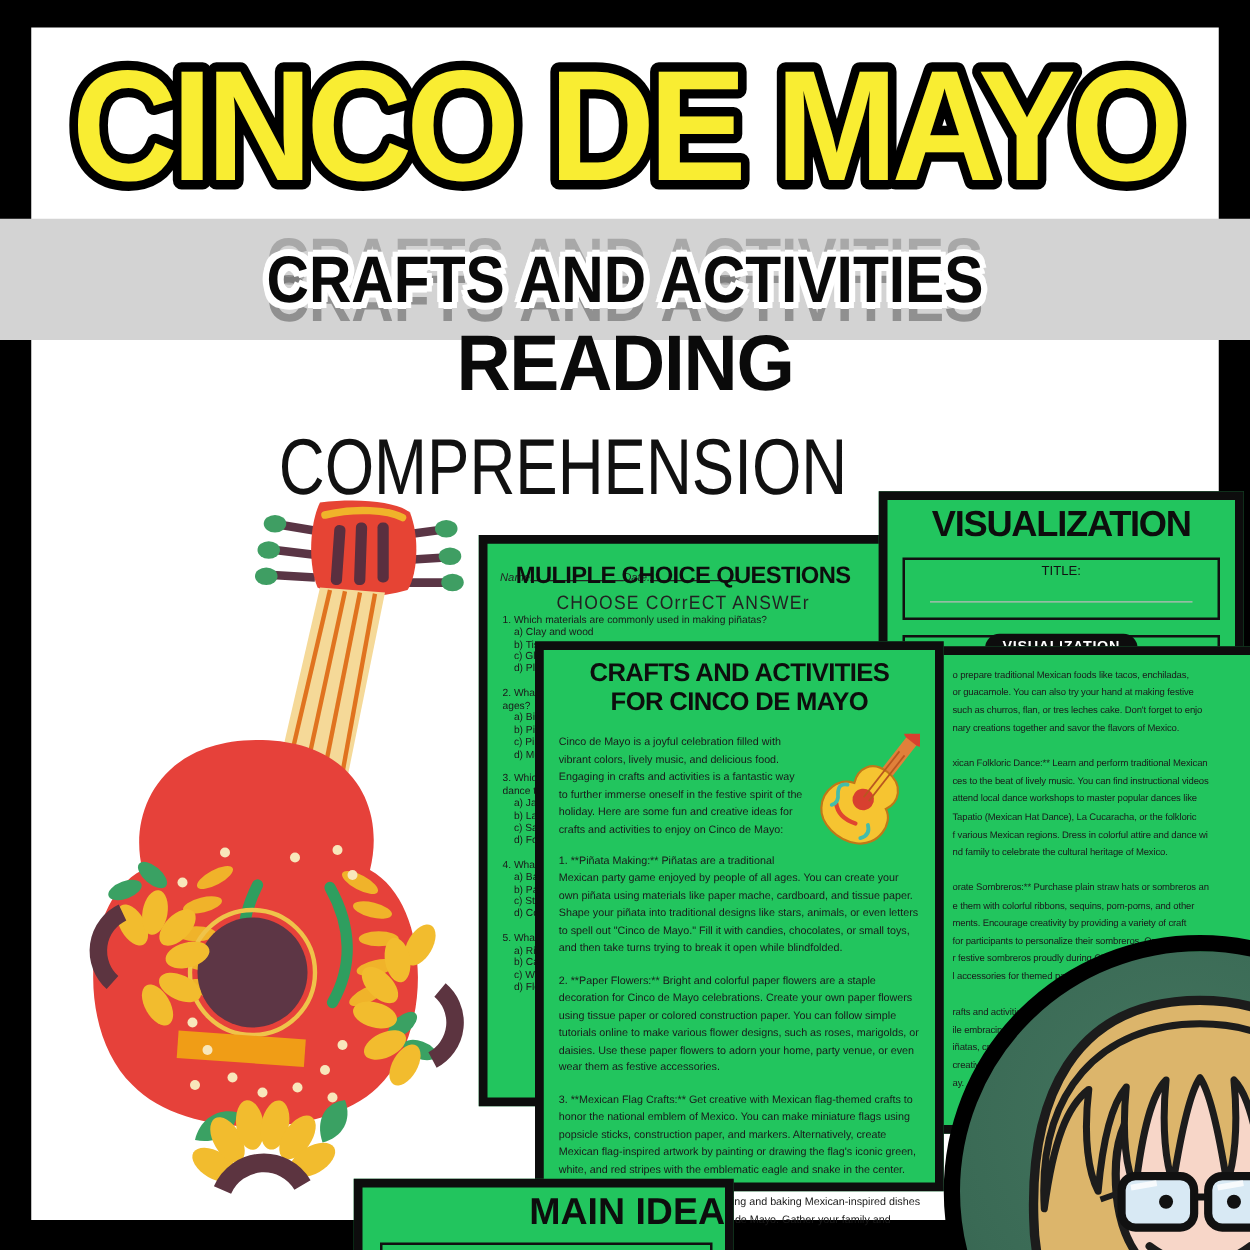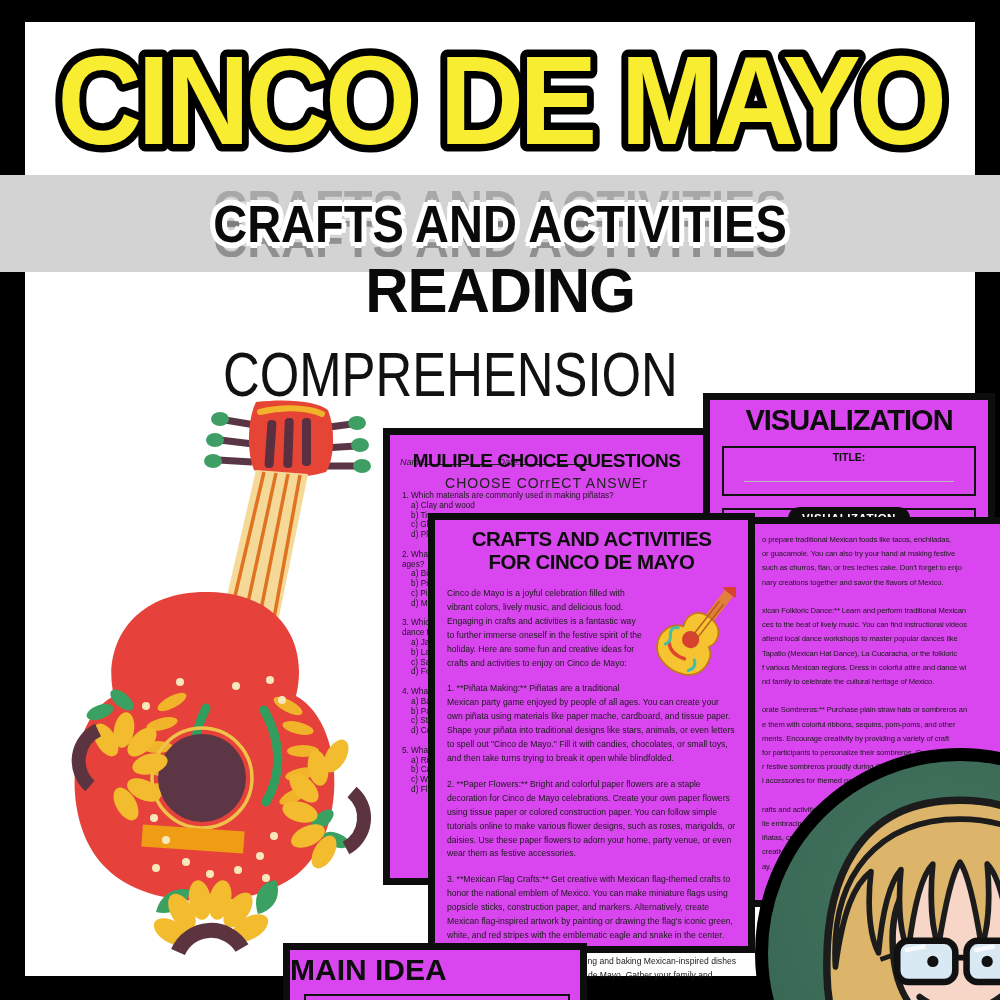--- a/index.html
+++ b/index.html
@@ -23,21 +23,21 @@
   #reading-line{left:25px;top:295px;width:950px;height:75px;z-index:2;
                 display:flex;align-items:center;justify-content:center;gap:14px;flex-direction:column;}
   #reading-bold{font-size:60px;font-weight:900;color:#0a0a0a;letter-spacing:-1px;transform:scaleY(1.05);}
   #reading-light{font-size:62px;font-weight:300;color:#111;letter-spacing:0px;
                  transform:scaleX(0.82) scaleY(1.02);transform-origin:left center;}
 
   
   #big-guitar{left:60px;top:400px;width:322px;height:580px;z-index:2;}
 
   
-  .page{background:#d946ef;border:7px solid #0d0d0d;box-sizing:border-box;}
+  .page{background:#22c55e;border:7px solid #0d0d0d;box-sizing:border-box;}
   .handtext{white-space:pre-wrap;color:#1a1a1a;}
 
   
   #mc-page{left:383px;top:428px;width:327px;height:457px;z-index:3;}
   #mc-header{position:absolute;left:10px;top:20px;width:290px;font-size:9px;color:#222;
              display:flex;font-style:italic;}
   .blank-line{display:inline-block;width:72px;border-bottom:1.5px solid #222;height:9px;}
   #mc-title{position:absolute;left:0;top:15px;width:100%;text-align:center;font-size:19px;
             font-weight:900;letter-spacing:-0.5px;color:#0d0d0d;}
   #mc-subtitle{position:absolute;left:0;top:39px;width:100%;text-align:center;font-size:14px;
@@ -51,35 +51,35 @@
   .passage-body{font-size:8.6px;line-height:13.9px;color:#1a1a1a;margin-top:15px;}
   .passage-body p{margin:0 0 12px 0;}
   #mini-guitar-wrap{float:right;width:86px;height:96px;margin:0 0 2px 6px;}
 
   
   #viz-page{left:703px;top:393px;width:292px;height:170px;z-index:3;}
   #viz-title{position:absolute;left:0;top:4px;width:100%;text-align:center;font-size:29px;
              font-weight:900;letter-spacing:-1px;color:#0d0d0d;}
   #viz-box1{position:absolute;left:12px;top:46px;width:250px;height:46px;border:2.5px solid #111;}
   #viz-box1-label{position:absolute;left:0;top:3px;width:100%;text-align:center;font-size:10.5px;
-                  font-weight:700;color:#111;}
+                  font-weight:400;color:#111;}
   #viz-box1-line{position:absolute;left:20px;top:33px;width:210px;border-bottom:1.5px solid #bbb;}
   #viz-box2{position:absolute;left:12px;top:108px;width:250px;height:50px;border:2.5px solid #111;}
   #viz-badge{position:absolute;left:50%;top:-3px;transform:translateX(-50%);background:#0d0d0d;
              color:#fff;font-size:11.5px;font-weight:900;padding:5px 14px 6px;border-radius:12px;
              letter-spacing:0.5px;}
 
   
   #right-page{left:700px;top:517px;width:312px;height:390px;z-index:4;}
   #right-text{position:absolute;left:55px;top:9px;width:250px;font-size:7.6px;line-height:14.2px;
               letter-spacing:-0.1px;white-space:pre;}
 
   
   #mi-page{left:283px;top:943px;width:304px;height:70px;z-index:6;}
-  #mi-title{position:absolute;left:0;top:3px;width:100%;text-align:left;font-size:30px;
+  #mi-title{position:absolute;left:0;top:3px;width:100%;text-align:right;font-size:30px;
             font-weight:900;letter-spacing:0px;color:#0d0d0d;}
   #mi-box{position:absolute;left:14px;top:44px;width:262px;height:20px;border:2.5px solid #111;}
 
   
   #teacher-circle{left:755px;top:748px;width:410px;height:410px;border:13px solid #000;
                   border-radius:50%;box-sizing:border-box;z-index:9;overflow:hidden;
                   background:radial-gradient(circle at 45% 35%, #44755f 0%, #3a6a55 55%, #305a48 100%);}
   #teacher-svg{position:absolute;left:0;top:0;width:100%;height:100%;}
 </style>
 </head>

